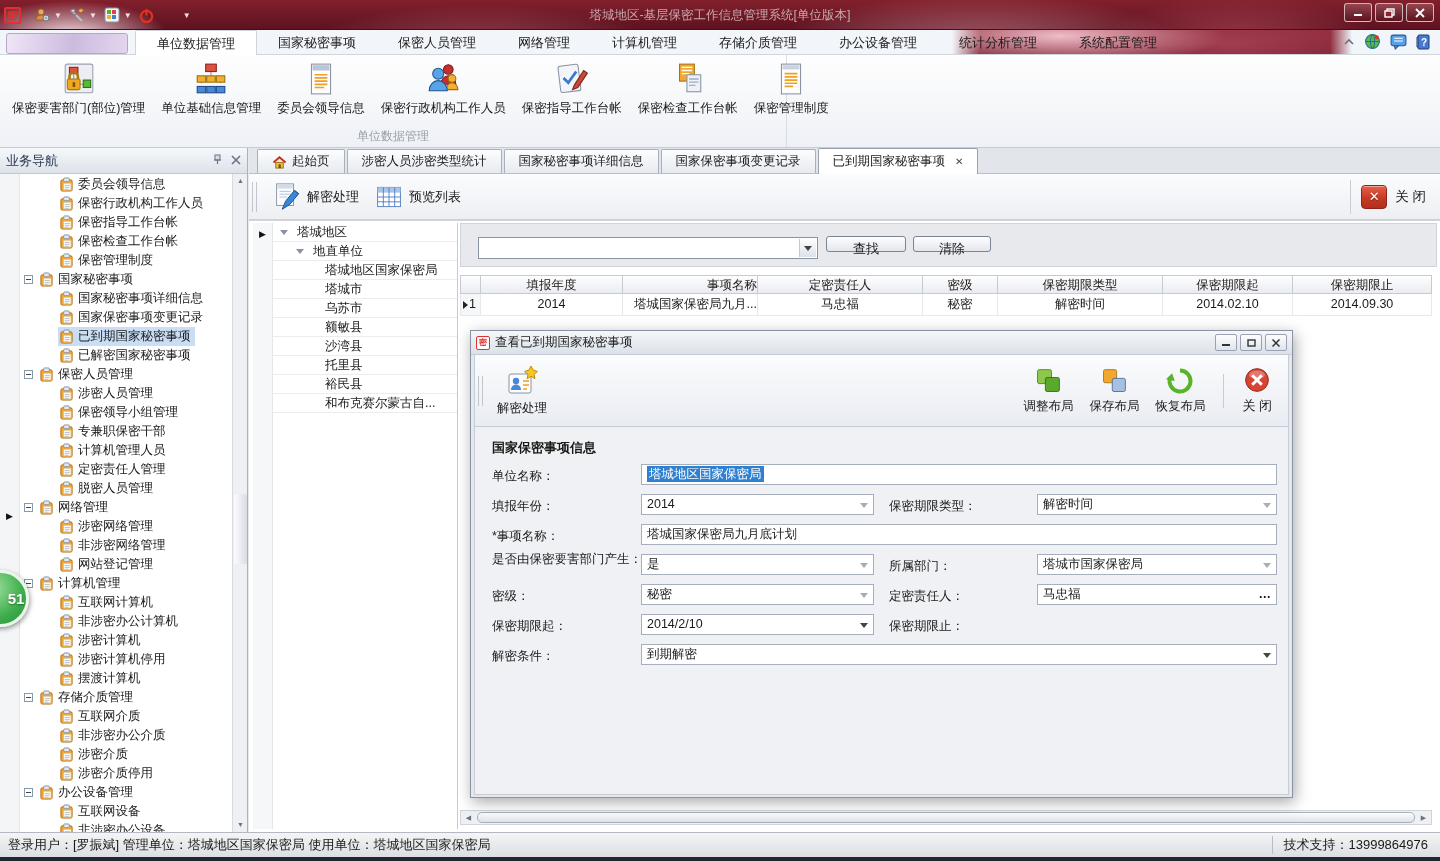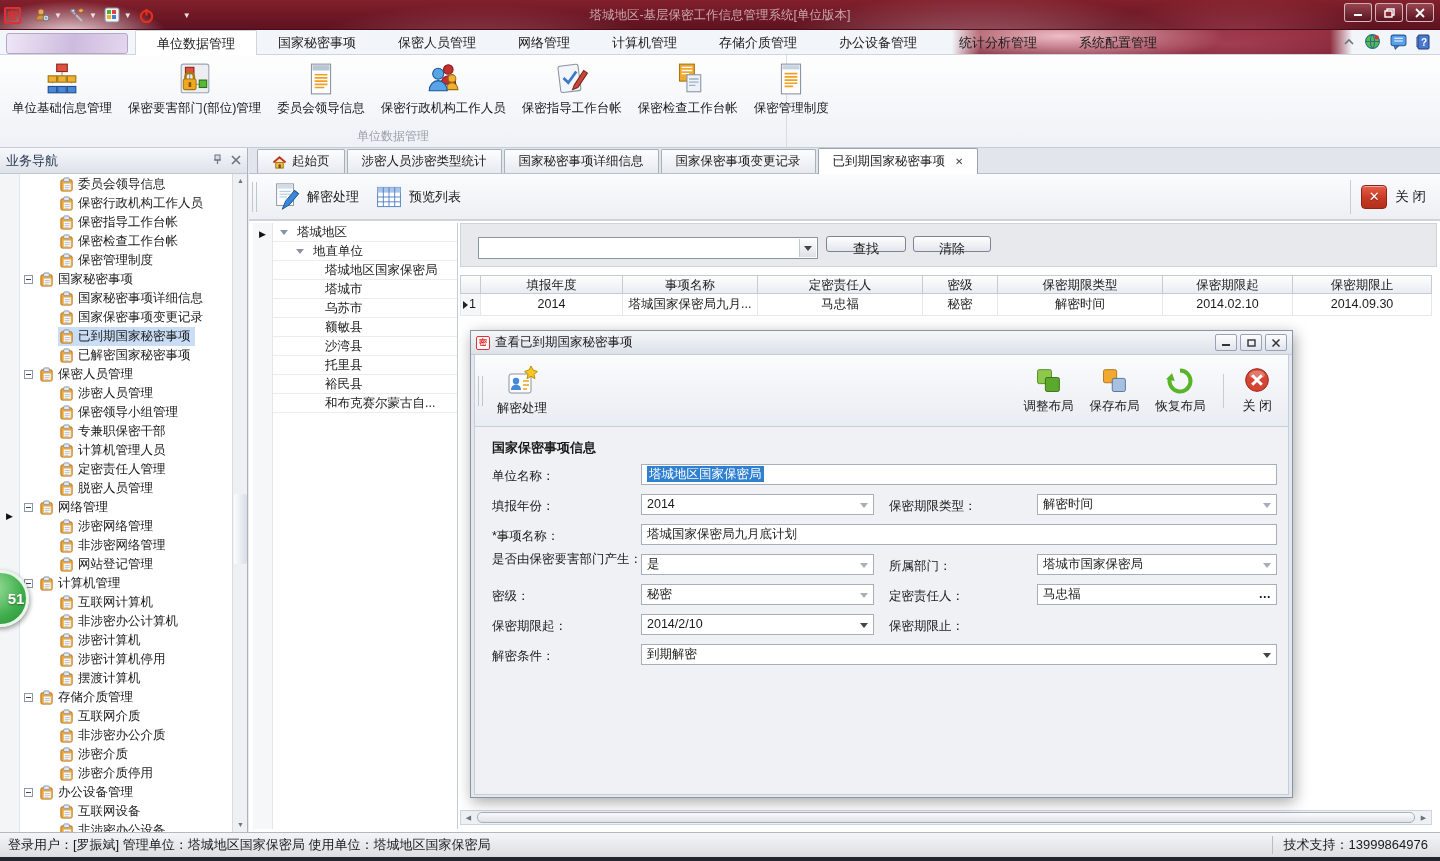--- a/index.html
+++ b/index.html
@@ -123,21 +123,21 @@
   .btn.clear{left:452px;width:78px;}
 
   .grid{position:absolute;left:0;top:52px;width:972px;}
   .ghead{display:flex;height:19px;}
   .gh{background:linear-gradient(#fefefe,#e9ecf1);border:1px solid #c6cad2;border-left:none;font-size:12.5px;text-align:center;line-height:18px;overflow:hidden;white-space:nowrap;}
   .gh:first-child{border-left:1px solid #c6cad2;}
   .grow{display:flex;height:22px;}
   .gc{border-right:1px solid #e6e8ec;border-bottom:1px solid #e6e8ec;font-size:12.5px;text-align:center;line-height:21px;overflow:hidden;white-space:nowrap;background:#fff;}
   .gc:first-child{border-left:1px solid #e6e8ec;background:#f6f7f9;text-align:left;padding-left:2px;}
   .gc .rowtri{display:inline-block;width:0;height:0;border-top:4px solid transparent;border-bottom:4px solid transparent;border-left:5px solid #222;margin-right:1px;vertical-align:middle;}
-  .w0{width:21px;}.w1{width:142px;}.w2{width:135px;}.w3{width:165px;}.w4{width:75px;}.w5{width:165px;}.w6{width:130px;}.w7{width:139px;}
+  .w0{width:21px;}.w1{width:142px;}.w2{width:135px;text-align:right;}.w3{width:165px;}.w4{width:75px;}.w5{width:165px;}.w6{width:130px;}.w7{width:139px;}
 
   .hscroll{position:absolute;left:0;bottom:4px;width:972px;height:15px;background:#eef0f3;border:1px solid #cfd3da;}
   .hs-btn{position:absolute;top:0;width:15px;height:13px;display:flex;align-items:center;justify-content:center;color:#6a7382;font-size:7px;}
   .hs-thumb{position:absolute;left:16px;top:1px;right:16px;height:11px;border:1px solid #aab0ba;border-radius:5px;background:linear-gradient(#fdfdfe,#dde1e7);}
 
   
   .dialog{position:absolute;left:470px;top:330px;width:823px;height:468px;z-index:40;
     background:#e4e8ee;border:1px solid #8a93a3;box-shadow:2px 4px 14px rgba(0,0,0,.35);}
   .dlg-title{height:24px;display:flex;align-items:center;padding:0 5px;background:linear-gradient(#f5f7fa,#dce1e9);border-bottom:1px solid #c6ccd6;}
   .dlg-title .seal{width:14px;height:14px;border-width:1.5px;font-size:8px;line-height:11px;background:#fff;margin-right:5px;flex:none;}
@@ -276,42 +276,42 @@
             <text x="8" y="12" font-size="10" fill="#fff" text-anchor="middle" font-weight="bold">?</text>
           </svg></span>
     </div>
   </div>
 
   <div class="ribbon">
     <div class="rgroup">
       <div class="rbtns">
         <div class="rbtn">
           <svg width="34" height="34" viewBox="0 0 32 32">
+              <rect x="3" y="2" width="26" height="27" rx="2" fill="#eceef2" stroke="#9aa2b0"></rect>
+              <rect x="7" y="5" width="8" height="6" fill="#e05040" stroke="#8a2418"></rect>
+              <path d="M11 11v10h9" stroke="#8a93a3" fill="none"></path>
+              <rect x="20" y="17" width="7" height="7" fill="#58b838" stroke="#2a7014"></rect>
+              <path d="M7 17v-3.2a4 4 0 018 0V17" stroke="#a87808" stroke-width="2.4" fill="none"></path>
+              <rect x="5" y="16" width="12" height="10" rx="1.5" fill="#f0a820" stroke="#a87808"></rect>
+              <rect x="10" y="19" width="2.4" height="4.5" fill="#7a5408"></rect>
+            </svg>
+          <span class="rlabel">保密要害部门(部位)管理</span>
+        </div>
+        <div class="rbtn">
+          <svg width="34" height="34" viewBox="0 0 32 32">
               <path d="M16 9v4M7 20v-4h18v4" stroke="#8a93a3" fill="none"></path>
               <rect x="11" y="2" width="10" height="7" fill="#e05040" stroke="#8a2418"></rect>
               <rect x="3" y="13" width="8" height="6" fill="#f0b030" stroke="#9a7010"></rect>
               <rect x="12" y="13" width="8" height="6" fill="#f0b030" stroke="#9a7010"></rect>
               <rect x="21" y="13" width="8" height="6" fill="#f0b030" stroke="#9a7010"></rect>
               <rect x="3" y="23" width="8" height="6" fill="#4888d8" stroke="#1e4a8a"></rect>
               <rect x="12" y="23" width="8" height="6" fill="#4888d8" stroke="#1e4a8a"></rect>
               <rect x="21" y="23" width="8" height="6" fill="#4888d8" stroke="#1e4a8a"></rect>
             </svg>
           <span class="rlabel">单位基础信息管理</span>
-        </div>
-        <div class="rbtn">
-          <svg width="34" height="34" viewBox="0 0 32 32">
-              <rect x="3" y="2" width="26" height="27" rx="2" fill="#eceef2" stroke="#9aa2b0"></rect>
-              <rect x="7" y="5" width="8" height="6" fill="#e05040" stroke="#8a2418"></rect>
-              <path d="M11 11v10h9" stroke="#8a93a3" fill="none"></path>
-              <rect x="20" y="17" width="7" height="7" fill="#58b838" stroke="#2a7014"></rect>
-              <path d="M7 17v-3.2a4 4 0 018 0V17" stroke="#a87808" stroke-width="2.4" fill="none"></path>
-              <rect x="5" y="16" width="12" height="10" rx="1.5" fill="#f0a820" stroke="#a87808"></rect>
-              <rect x="10" y="19" width="2.4" height="4.5" fill="#7a5408"></rect>
-            </svg>
-          <span class="rlabel">保密要害部门(部位)管理</span>
         </div>
         <div class="rbtn">
           <svg width="34" height="34" viewBox="0 0 32 32">
               <rect x="7" y="2" width="18" height="28" fill="#fdfdfe" stroke="#8a92a2"></rect>
               <rect x="8" y="3" width="16" height="5" fill="#b8c6d8"></rect>
               <path d="M10 12h12M10 15h12M10 18h12M10 21h12M10 24h9" stroke="#f0a020" stroke-width="1.6"></path>
             </svg>
           <span class="rlabel">委员会领导信息</span>
         </div>
         <div class="rbtn">

